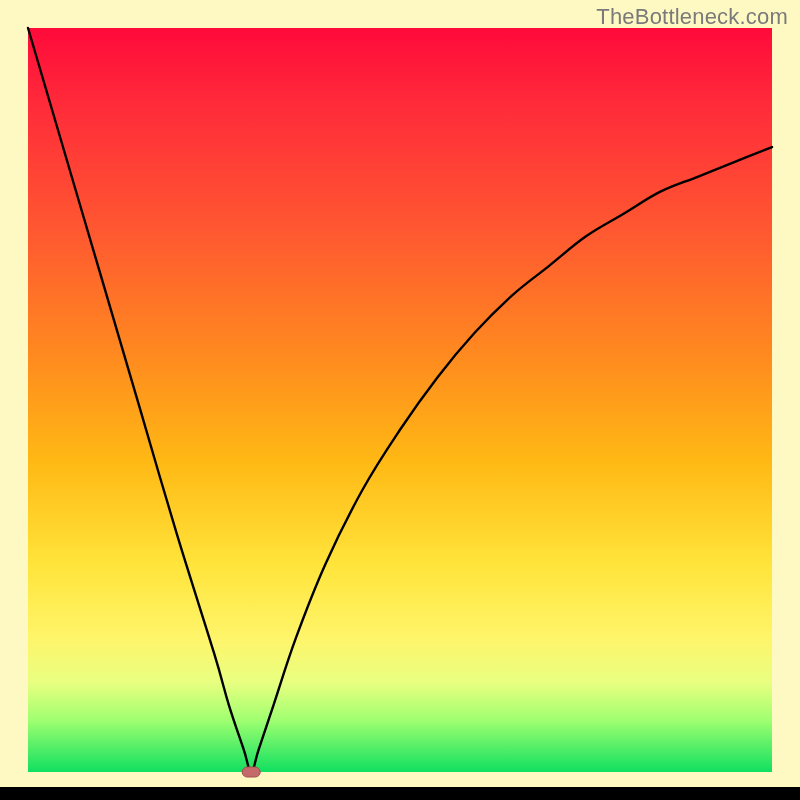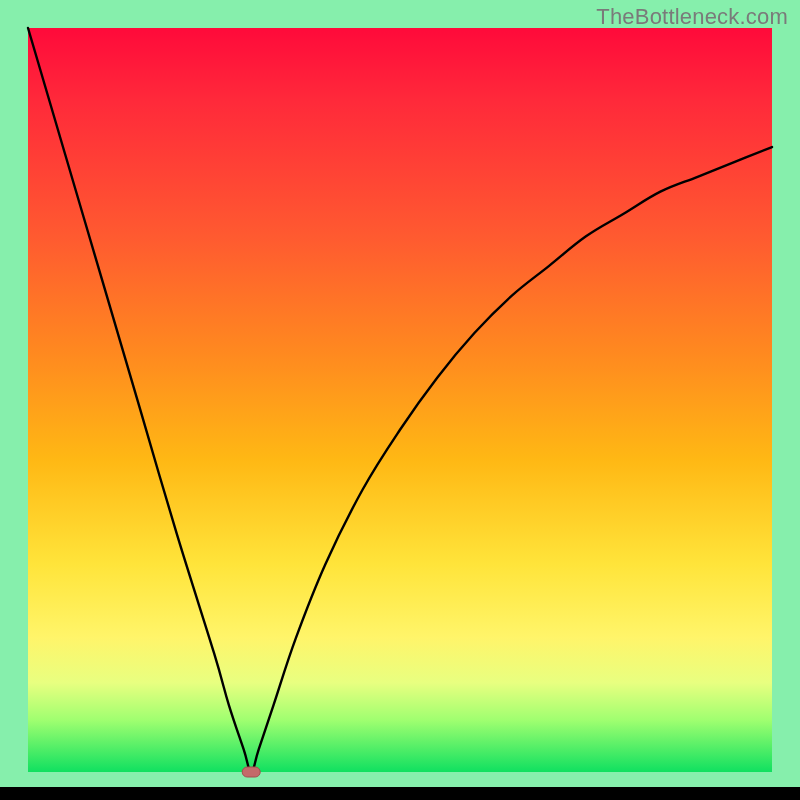--- a/index.html
+++ b/index.html
@@ -8,21 +8,21 @@
     width: 800px;
     height: 800px;
     overflow: hidden;
     background: #000;
     font-family: Arial, Helvetica, sans-serif;
   }
   .frame {
     position: relative;
     width: 800px;
     height: 787px;
-    background: #86efac;
+    background: #fef9c3;
   }
   .plot-area {
     position: absolute;
     left: 28px;
     top: 28px;
     width: 744px;
     height: 744px;
     
     background: linear-gradient(
       to bottom,

